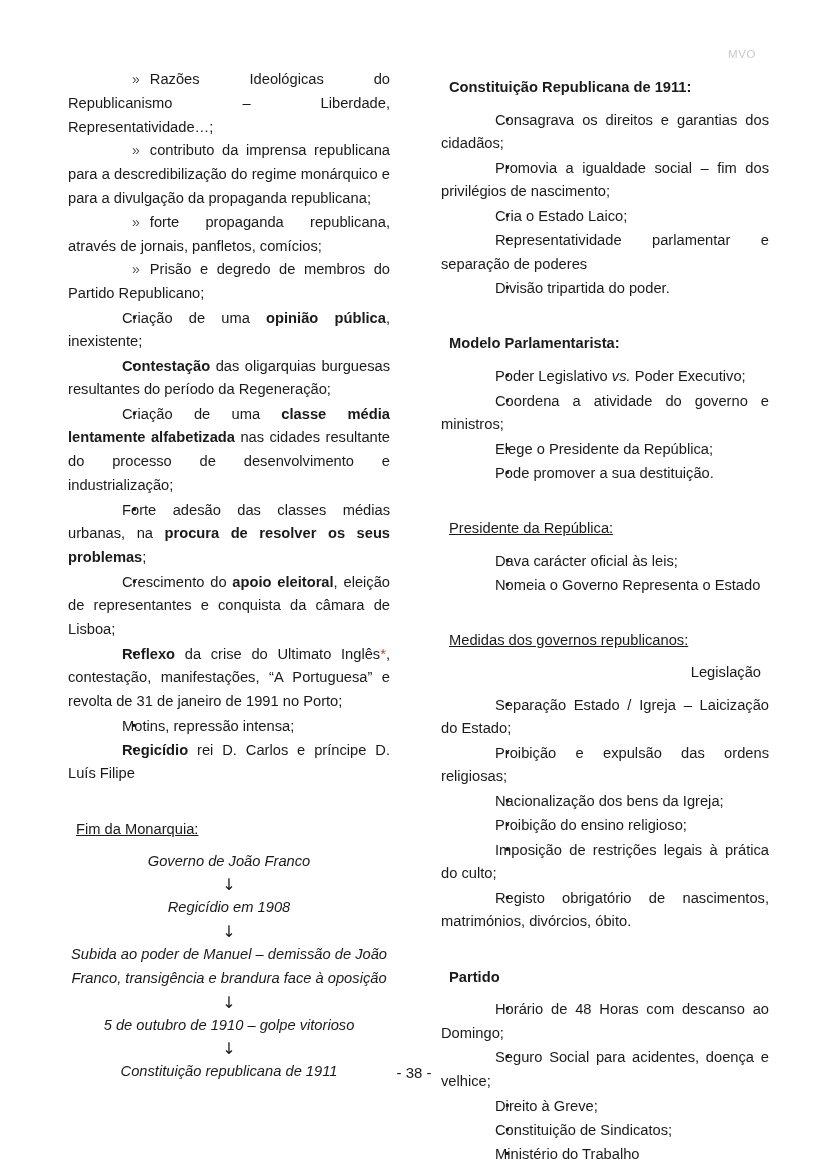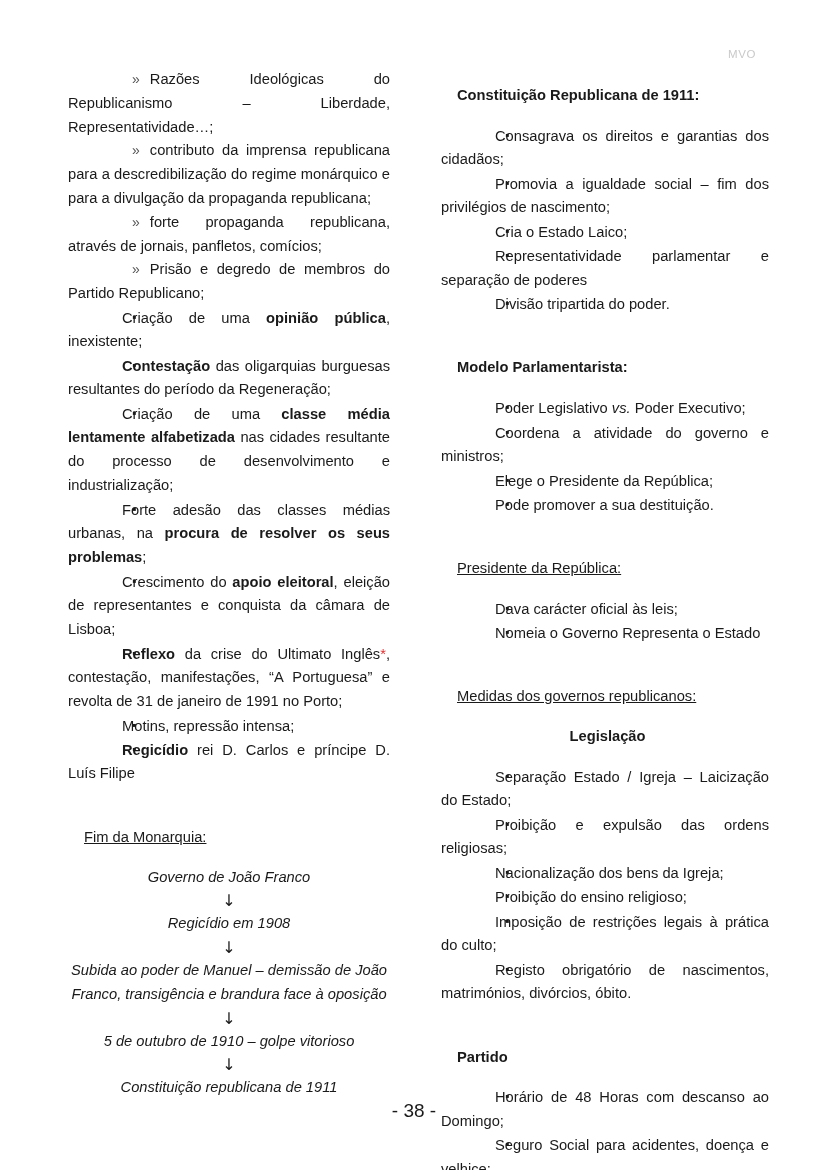--- a/index.html
+++ b/index.html
@@ -53,21 +53,21 @@
     padding-right: 38px;
   }
   .col-right {
     width: 398px;
     padding-left: 9px;
     padding-right: 59px;
   }
 
   
   p {
-    margin: 16px;
+    margin: 8px;
     text-align: justify;
   }
   .bullet {
     margin: 0;
     text-indent: 0;
     padding-left: 0;
     text-align: justify;
   }
   .bullet > .mark {
     display: inline-block;
@@ -100,22 +100,22 @@
 
   .heading {
     font-weight: bold;
     text-align: left;
   }
   .heading-underline {
     text-decoration: underline;
     text-align: left;
   }
   .heading-bold-indent {
-    font-weight: bold;
-    text-align: center;
+    font-weight: normal;
+    text-align: right;
     padding-left: 5px;
   }
   .spacer {
     height: 23.8px;
   }
   b, strong { font-weight: bold; }
   i, em { font-style: italic; }
   .red { color: #e03030; }
 
   
@@ -133,23 +133,23 @@
     font-size: 16px;
     line-height: 23px;
     font-family: "DejaVu Sans", sans-serif;
   }
 
   
   .footer {
     position: absolute;
     left: 0;
     width: 828px;
-    top: 1100px;
-    text-align: center;
-    font-size: 19px;
+    top: 1064px;
+    text-align: center;
+    font-size: 15px;
     color: #1a1a1a;
   }
 </style>
 </head>
 <body>
 
 <div class="page">
 
   <div class="header">MVO</div>
 

